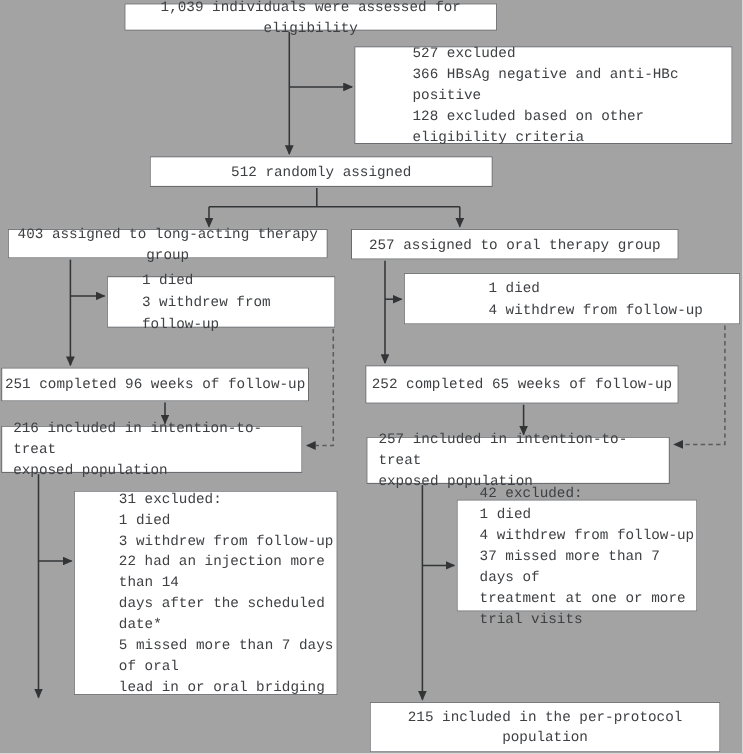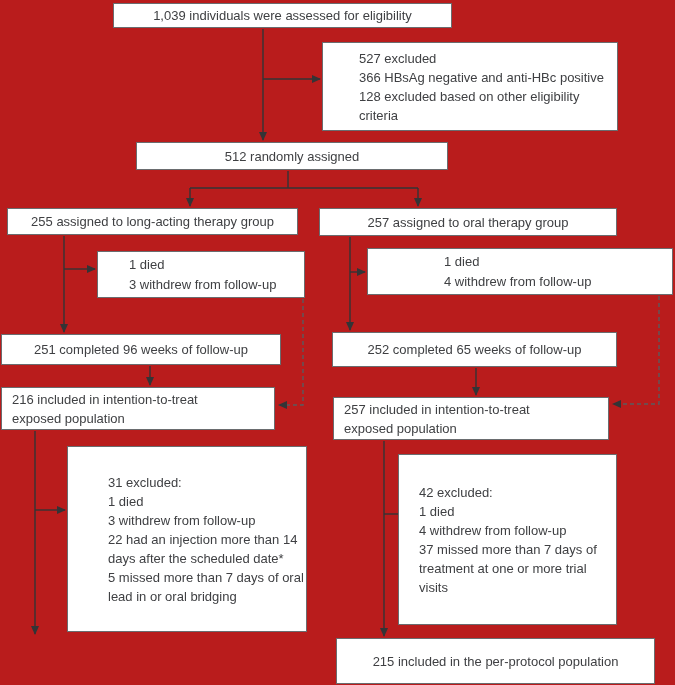--- a/index.html
+++ b/index.html
@@ -1,18 +1,18 @@
 <!DOCTYPE html>
 <html><head>
 <meta charset="utf-8">
 <style>
   html,body{margin:0;padding:0;background:#ffffff;}
   .stage{
-    position:relative;width:675px;height:685px;background:#b91c1c;overflow:hidden;
-    font-family:Liberation Sans, sans-serif;
+    position:relative;width:675px;height:685px;background:#a3a3a3;overflow:hidden;
+    font-family:Liberation Mono, monospace;
   }
   .connectors{position:absolute;left:0;top:0;z-index:1;}
   .box{
     position:absolute;box-sizing:border-box;z-index:2;
     border:1.5px solid #6a6c6f;background:#ffffff;
     color:#3f4043;font-size:13px;line-height:19px;
     display:flex;flex-direction:column;justify-content:center;
   }
   .center{align-items:center;text-align:center;}
   .lh20{line-height:20px;}
@@ -51,32 +51,32 @@
     <path class="conn" d="M384,514 L413,514" marker-end="url(#arw)"></path>
 
     <path class="conn dashed" d="M303,299 L303,405 L279,405" marker-end="url(#arw)"></path>
     <path class="conn dashed" d="M659,296 L659,404 L613,404" marker-end="url(#arw)"></path>
   </svg>
 
   <div class="box center" style="left:113px;top:3px;width:339px;height:25px">
     <span>1,039 individuals were assessed for eligibility</span>
   </div>
 
-  <div class="box" style="left:322px;top:42px;width:296px;height:89px;padding-left:36px">
+  <div class="box" style="left:322px;top:42px;width:344px;height:89px;padding-left:52px">
     <div>527 excluded</div>
     <div>366 HBsAg negative and anti-HBc positive</div>
     <div>128 excluded based on other eligibility criteria</div>
   </div>
 
   <div class="box center" style="left:136px;top:142px;width:312px;height:28px">
     <span>512 randomly assigned</span>
   </div>
 
   <div class="box center" style="left:7px;top:208px;width:291px;height:27px">
-    <span>255 assigned to long-acting therapy group</span>
+    <span>403 assigned to long-acting therapy group</span>
   </div>
 
   <div class="box center" style="left:319px;top:208px;width:298px;height:28px">
     <span>257 assigned to oral therapy group</span>
   </div>
 
   <div class="box lh20" style="left:97px;top:251px;width:208px;height:47px;padding-left:31px">
     <div>1 died</div>
     <div>3 withdrew from follow-up</div>
   </div>
@@ -107,21 +107,21 @@
   <div class="box" style="left:67px;top:446px;width:240px;height:186px;padding-left:40px">
     <div>31 excluded:</div>
     <div>1 died</div>
     <div>3 withdrew from follow-up</div>
     <div>22 had an injection more than 14</div>
     <div>days after the scheduled date*</div>
     <div>5 missed more than 7 days of oral</div>
     <div>lead in or oral bridging</div>
   </div>
 
-  <div class="box" style="left:398px;top:454px;width:219px;height:171px;padding-left:20px">
+  <div class="box" style="left:415px;top:454px;width:219px;height:102px;padding-left:20px">
     <div>42 excluded:</div>
     <div>1 died</div>
     <div>4 withdrew from follow-up</div>
     <div>37 missed more than 7 days of</div>
     <div>treatment at one or more trial visits</div>
   </div>
 
 
   <div class="box center" style="left:336px;top:638px;width:319px;height:46px">
     <span>215 included in the per-protocol population</span>

